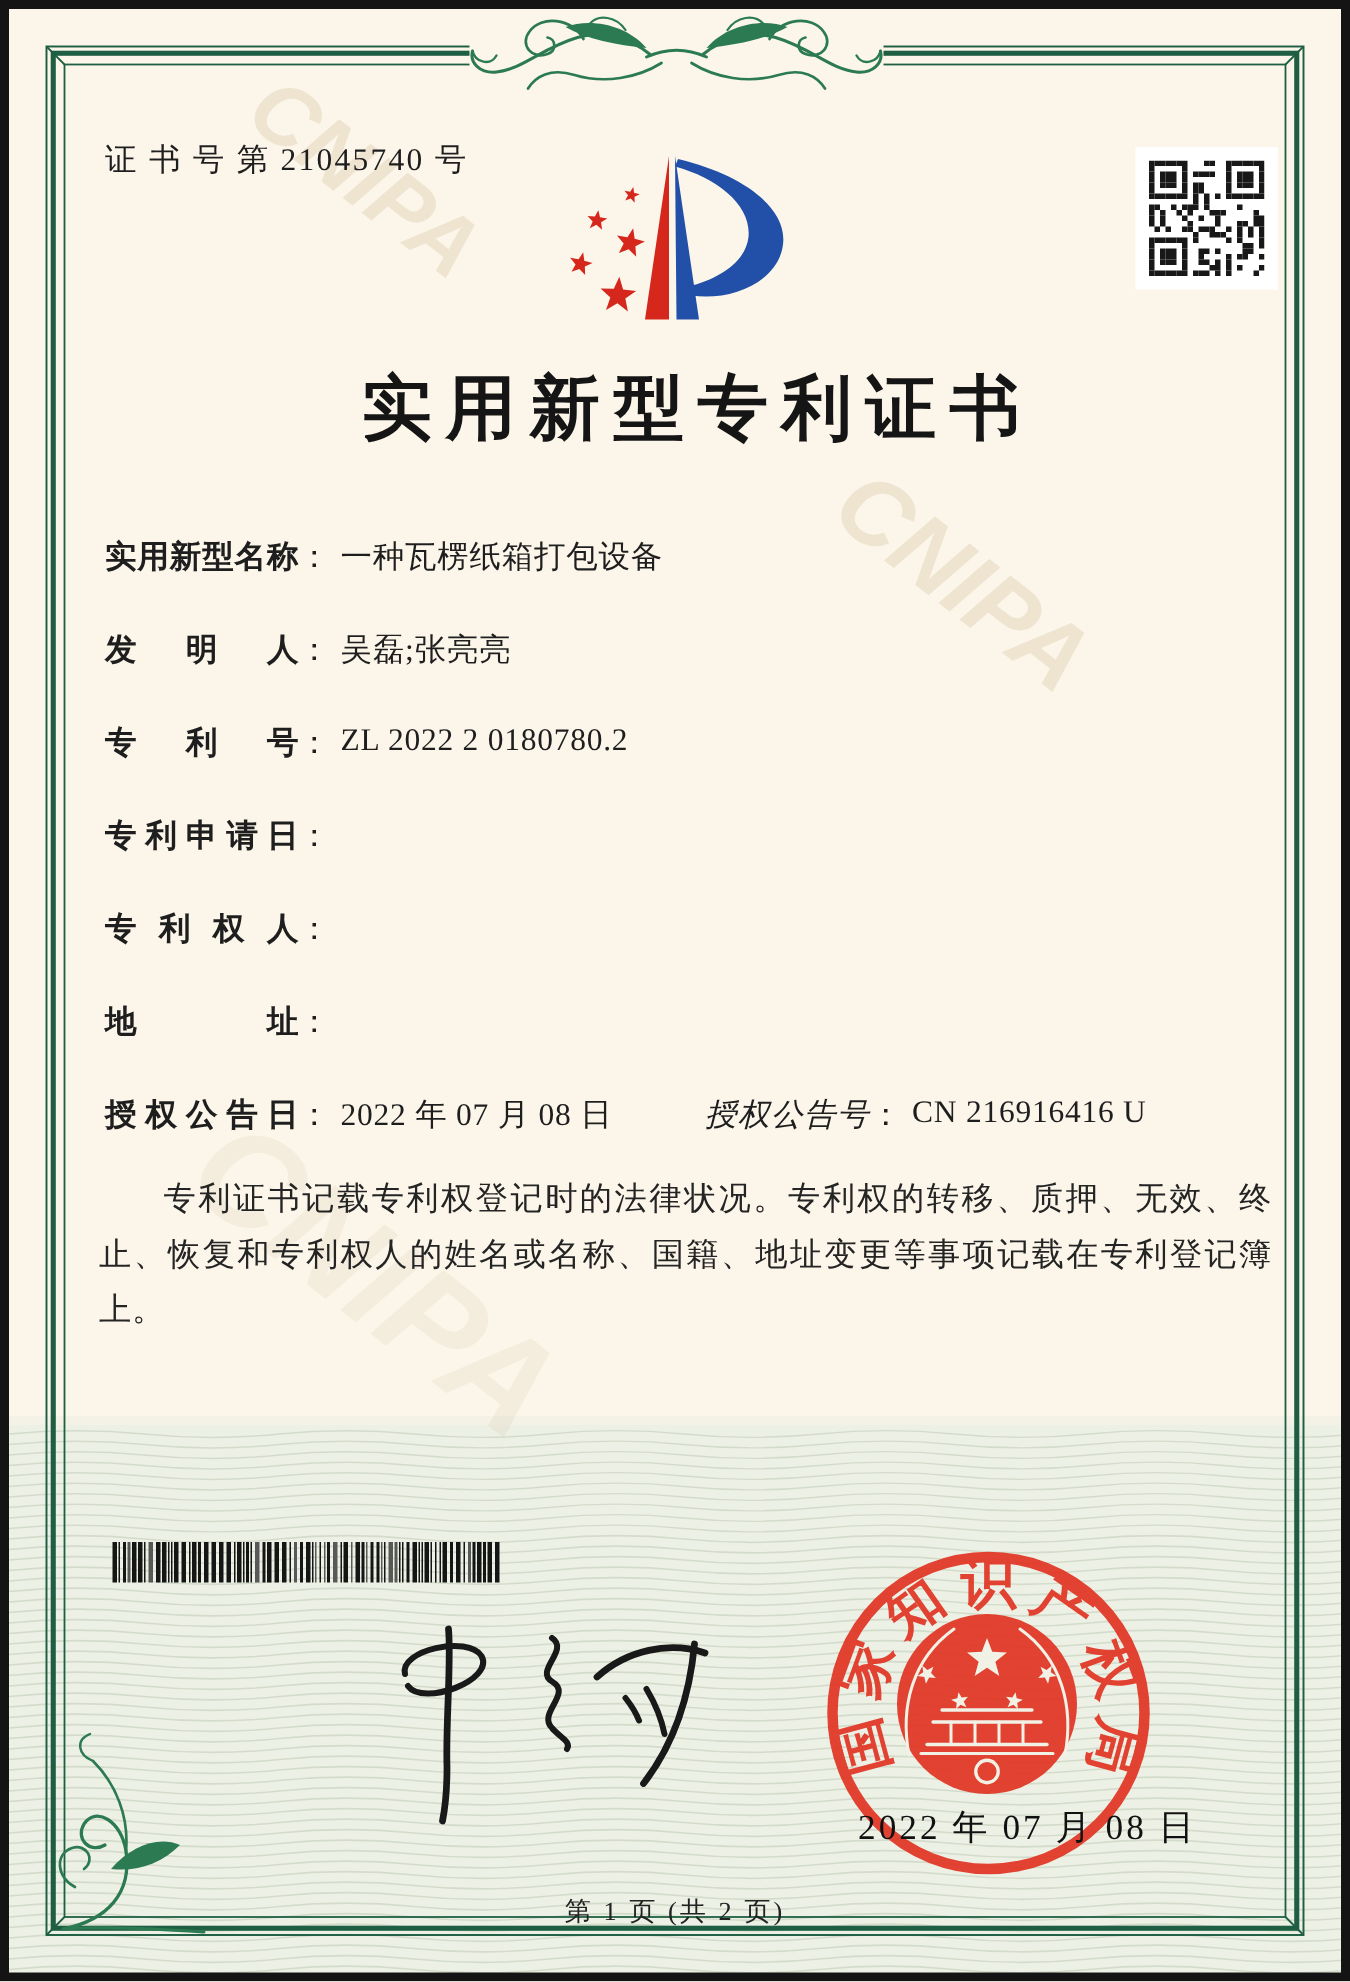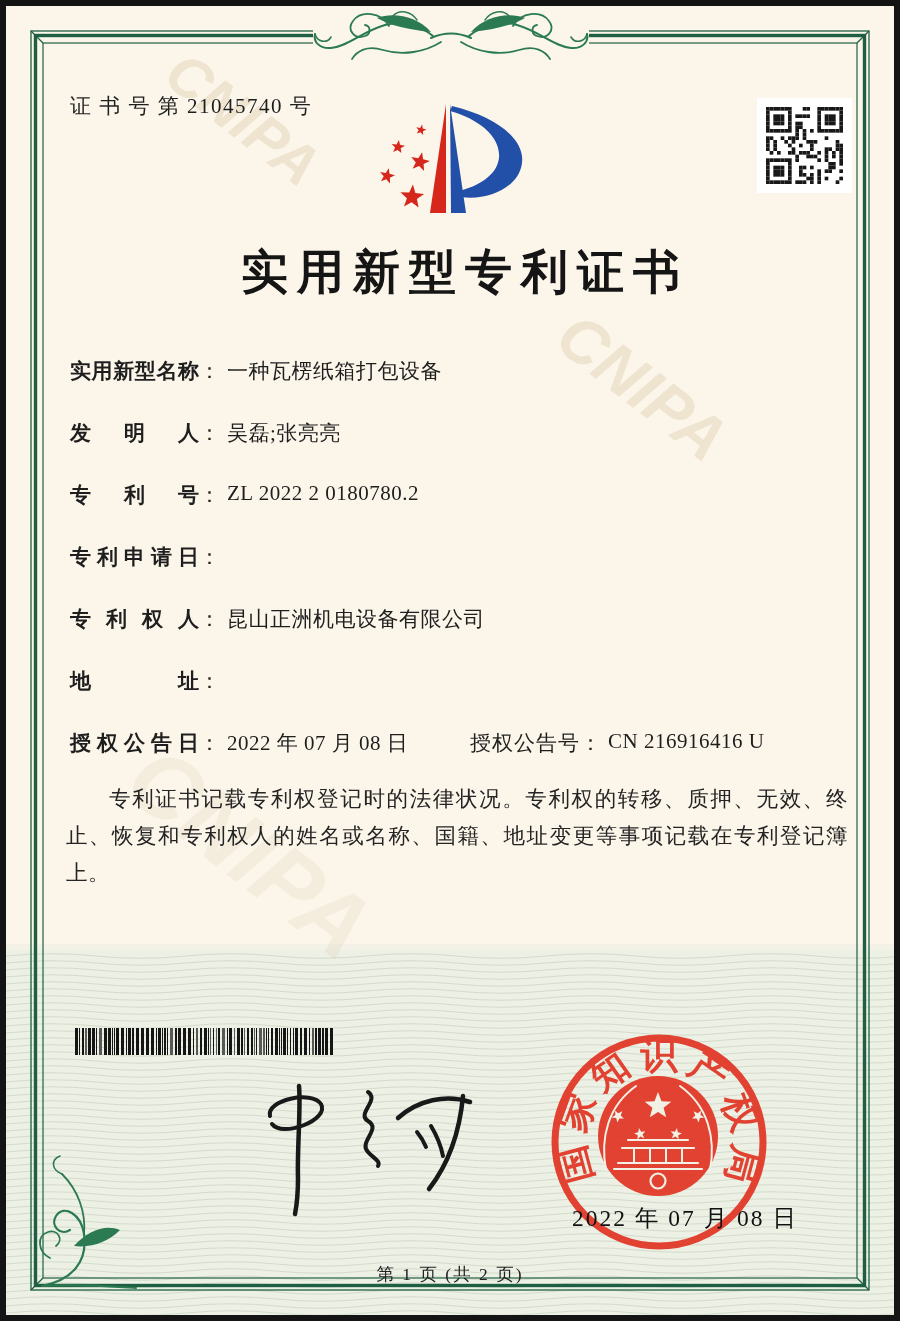--- a/index.html
+++ b/index.html
@@ -18,21 +18,21 @@
   .qr{position:absolute;z-index:4;left:757px;top:98px;width:95px;height:95px;background:#fff;}
   .qr svg{position:absolute;left:9px;top:9px;}
   .title{position:absolute;z-index:4;left:0;top:226px;width:100%;margin:15px;text-align:center;
          font-size:47px;font-weight:700;letter-spacing:9px;color:#151515;}
   .fields{position:absolute;z-index:4;left:70px;top:357px;width:790px;}
   .frow{height:62px;display:flex;align-items:flex-start;position:relative;}
   .flabel{display:inline-block;width:129px;font-size:21px;text-align:justify;text-align-last:justify;font-weight:bold;}
   .fcolon{font-size:21px;}
   .fvalue{font-size:21px;margin-left:7px;letter-spacing:.5px;white-space:pre;}
   .grant{position:absolute;left:400px;top:0;display:flex;}
-  .grant .glabel{font-size:21px;letter-spacing:1px;}
+  .grant .glabel{font-size:21px;letter-spacing:1px;font-style:italic;}
   .body-text{position:absolute;z-index:4;left:66px;top:781px;width:782px;
              font-size:21.5px;line-height:37px;text-align:justify;letter-spacing:.5px;color:#242424;}
   .body-text p{margin:0;text-indent:2em;}
   .barcode{position:absolute;z-index:4;left:75px;top:1028px;width:268px;height:27px;font-size:0;}
   .barcode i{display:inline-block;height:100%;}
   .director{position:absolute;z-index:4;left:84px;top:1100px;
             font-family:"Liberation Sans","DejaVu Sans",sans-serif;
             font-size:23px;line-height:47px;letter-spacing:4px;color:#1a1a1a;}
   .seal-date{position:absolute;z-index:7;left:572px;top:1202px;font-size:23.5px;
              letter-spacing:2px;color:#111;}
@@ -428,21 +428,20 @@
         <span class="fcolon">：</span>
         <span class="fvalue">ZL 2022 2 0180780.2</span>
     </div>
     <div class="frow">
       <span class="flabel">专利申请日</span>
         <span class="fcolon">：</span>
     </div>
     <div class="frow">
       <span class="flabel">专利权人</span>
         <span class="fcolon">：</span>
-        <span class="fvalue">昆山正洲机电设备有限公司</span>
     </div>
     <div class="frow">
       <span class="flabel">地址</span>
         <span class="fcolon">：</span>
     </div>
     <div class="frow">
       <span class="flabel">授权公告日</span>
         <span class="fcolon">：</span>
         <span class="fvalue">2022 年 07 月 08 日</span>
       <div class="grant">

